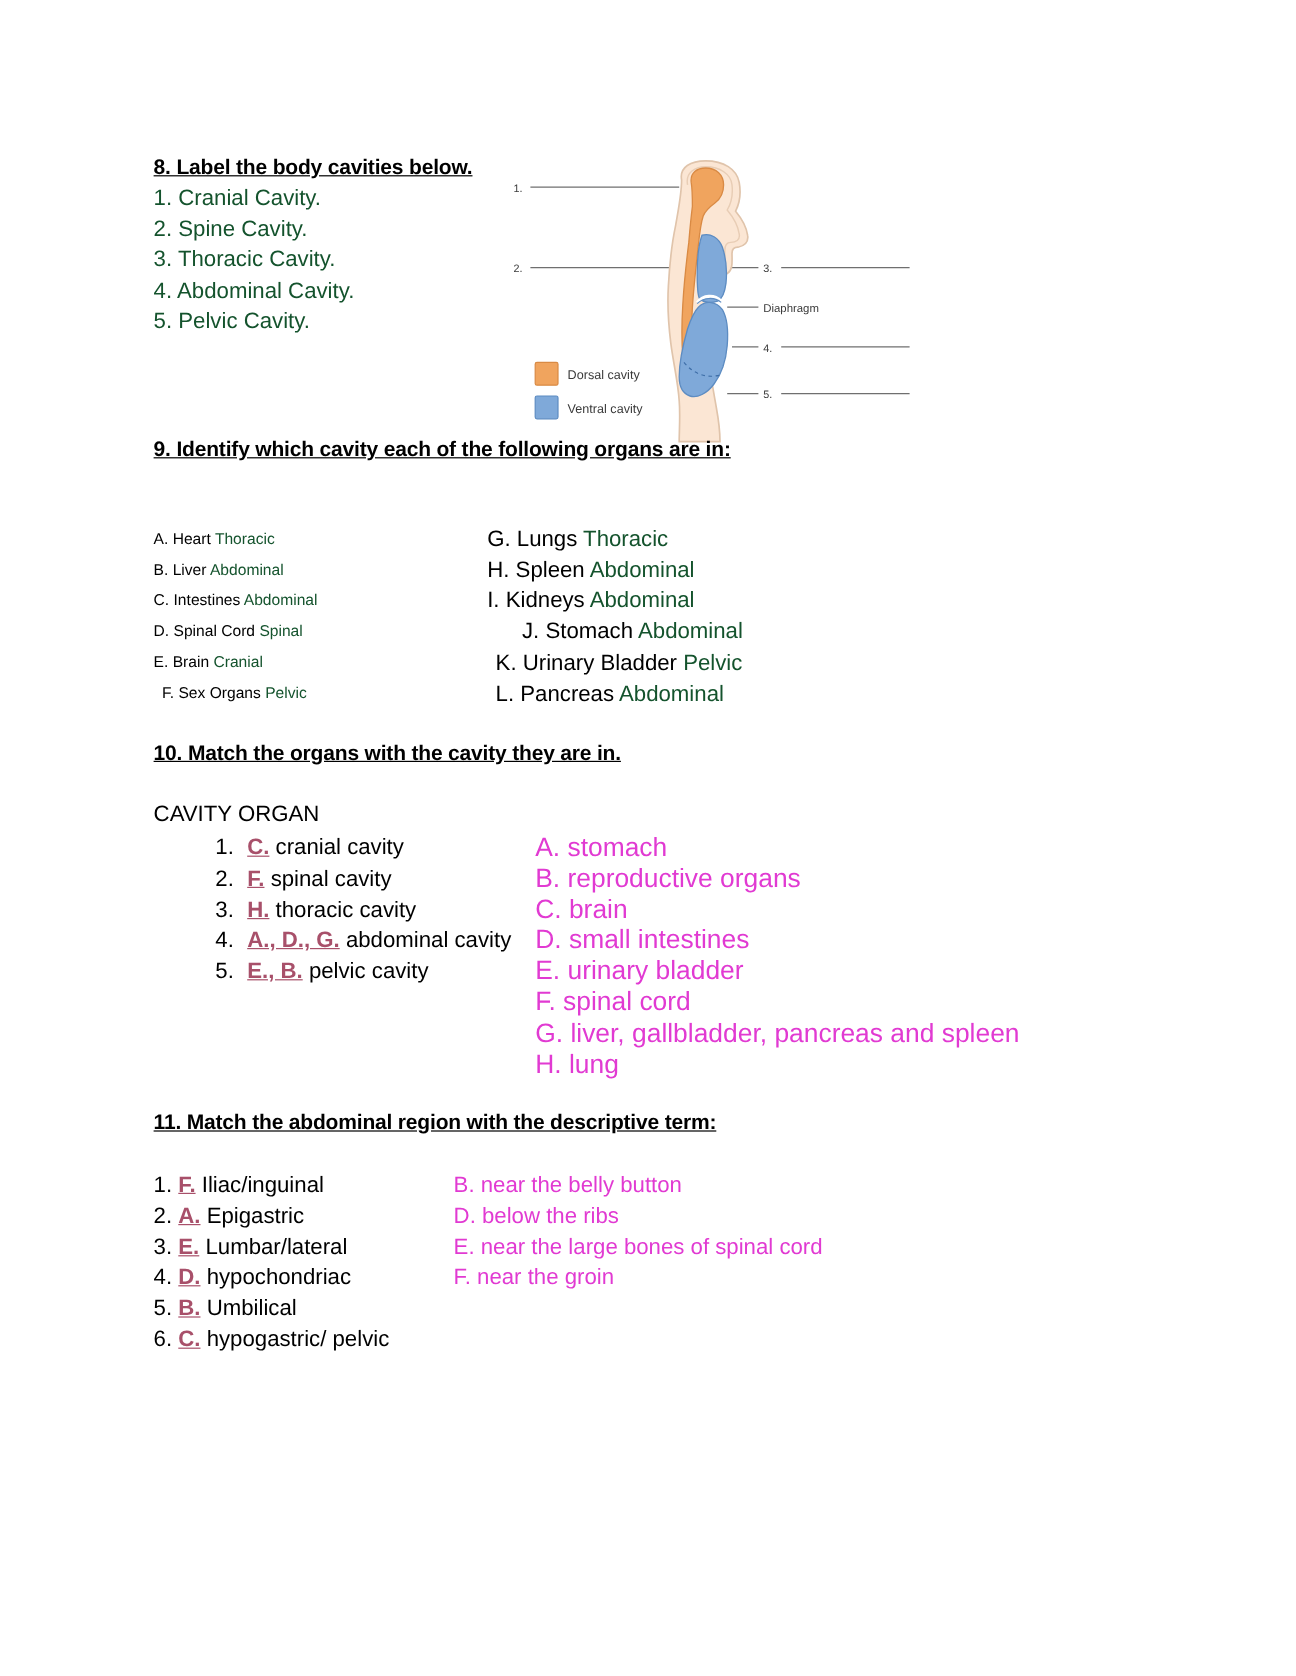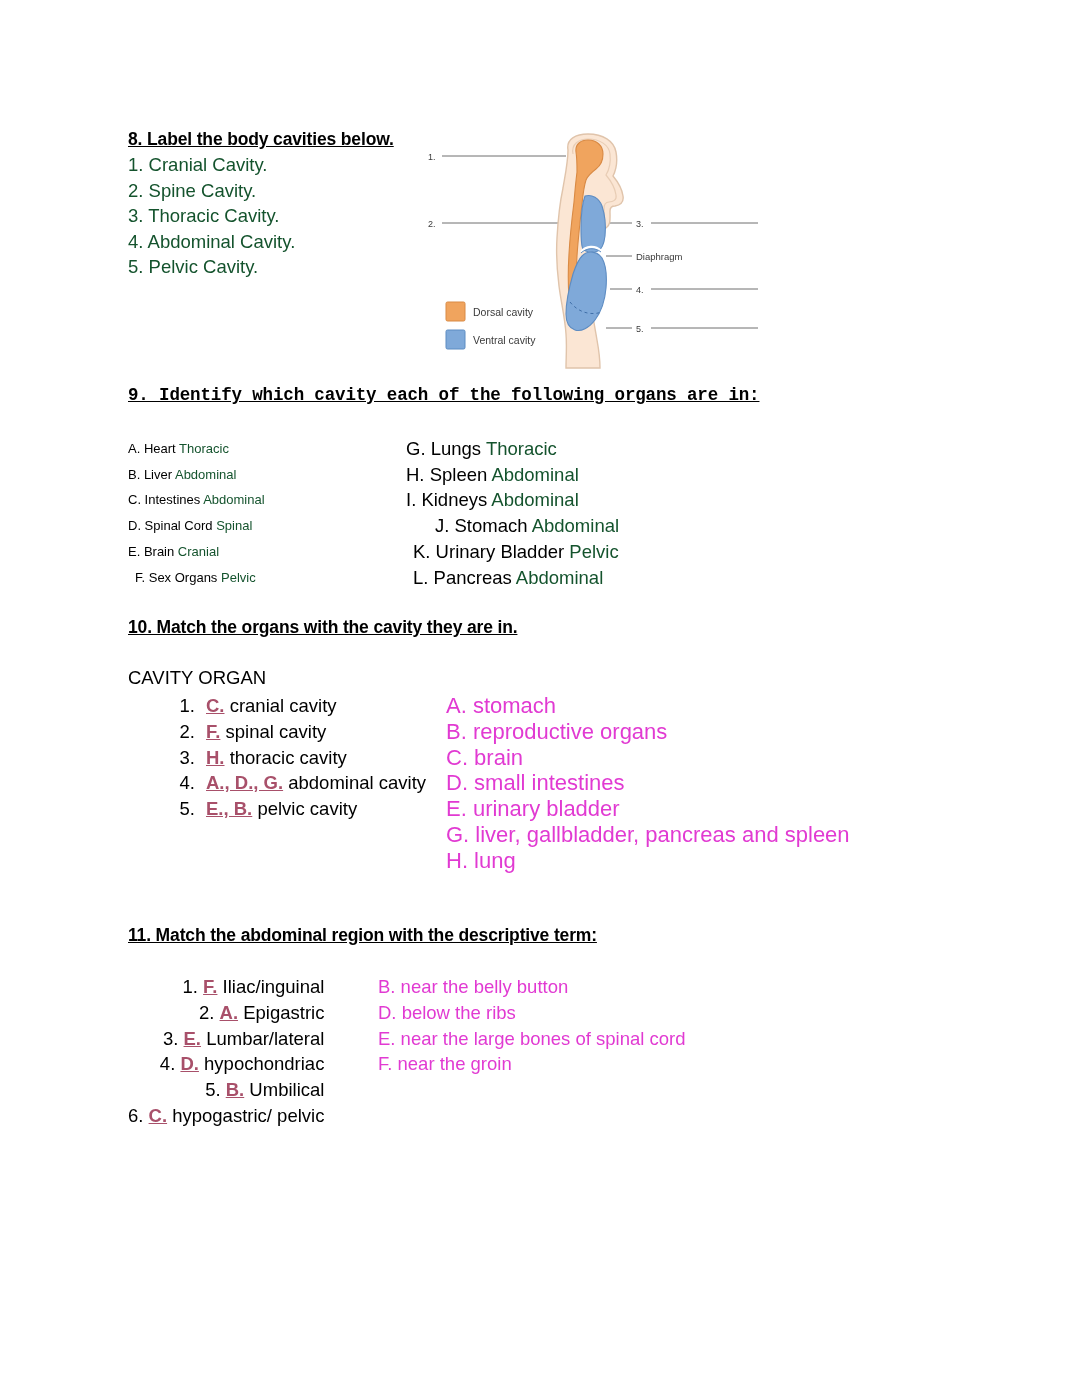--- a/index.html
+++ b/index.html
@@ -56,21 +56,21 @@
   #diagram {
     position: absolute;
     left: 420px;
     top: 132px;
     width: 380px;
     height: 240px;
   }
   #diagram svg { display: block; }
 
   
-  #q9-heading { position: absolute; left: 128px; top: 385px; font-family: Liberation Mono, monospace; }
+  #q9-heading { position: absolute; left: 128px; top: 364px; }
   #q9-col-left {
     position: absolute;
     left: 128px;
     top: 436px;
     font-size: 13px;
     line-height: 25.7px;
   }
   #q9-col-right {
     position: absolute;
     left: 406px;
@@ -111,21 +111,20 @@
   #q10-options div { white-space: nowrap; }
 
   
   #q11-heading { position: absolute; left: 128px; top: 925px; }
   #q11-col-left {
     position: absolute;
     left: 128px;
     top: 974px;
     font-size: 18.5px;
     line-height: 25.8px;
-    text-align: right;
   }
   #q11-col-right {
     position: absolute;
     left: 378px;
     top: 974px;
     font-size: 18.5px;
     line-height: 25.8px;
   }
   #q11-col-left div, #q11-col-right div { white-space: nowrap; }
 </style>
@@ -241,20 +240,21 @@
       <li><span class="ans-mauve-b">H.</span><span> thoracic cavity</span></li>
       <li><span class="ans-mauve-b">A., D., G.</span><span> abdominal cavity</span></li>
       <li><span class="ans-mauve-b">E., B.</span><span> pelvic cavity</span></li>
     </ol>
   <div id="q10-options">
       <div><span class="opt-magenta">A. stomach</span></div>
       <div><span class="opt-magenta">B. reproductive organs</span></div>
       <div><span class="opt-magenta">C. brain</span></div>
       <div><span class="opt-magenta">D. small intestines</span></div>
       <div><span class="opt-magenta">E. urinary bladder</span></div>
+      <div><span class="opt-magenta">F. spinal cord</span></div>
       <div><span class="opt-magenta">G. liver, gallbladder, pancreas and spleen</span></div>
       <div><span class="opt-magenta">H. lung</span></div>
     </div>
 
   <div id="q11-heading" class="q-heading">11. Match the abdominal region with the descriptive term:</div>
   <div id="q11-col-left">
       <div><span>1. </span><span class="ans-mauve-b">F.</span><span> Iliac/inguinal</span></div>
       <div><span>2. </span><span class="ans-mauve-b">A.</span><span> Epigastric</span></div>
       <div><span>3. </span><span class="ans-mauve-b">E.</span><span> Lumbar/lateral</span></div>
       <div><span>4. </span><span class="ans-mauve-b">D.</span><span> hypochondriac</span></div>

